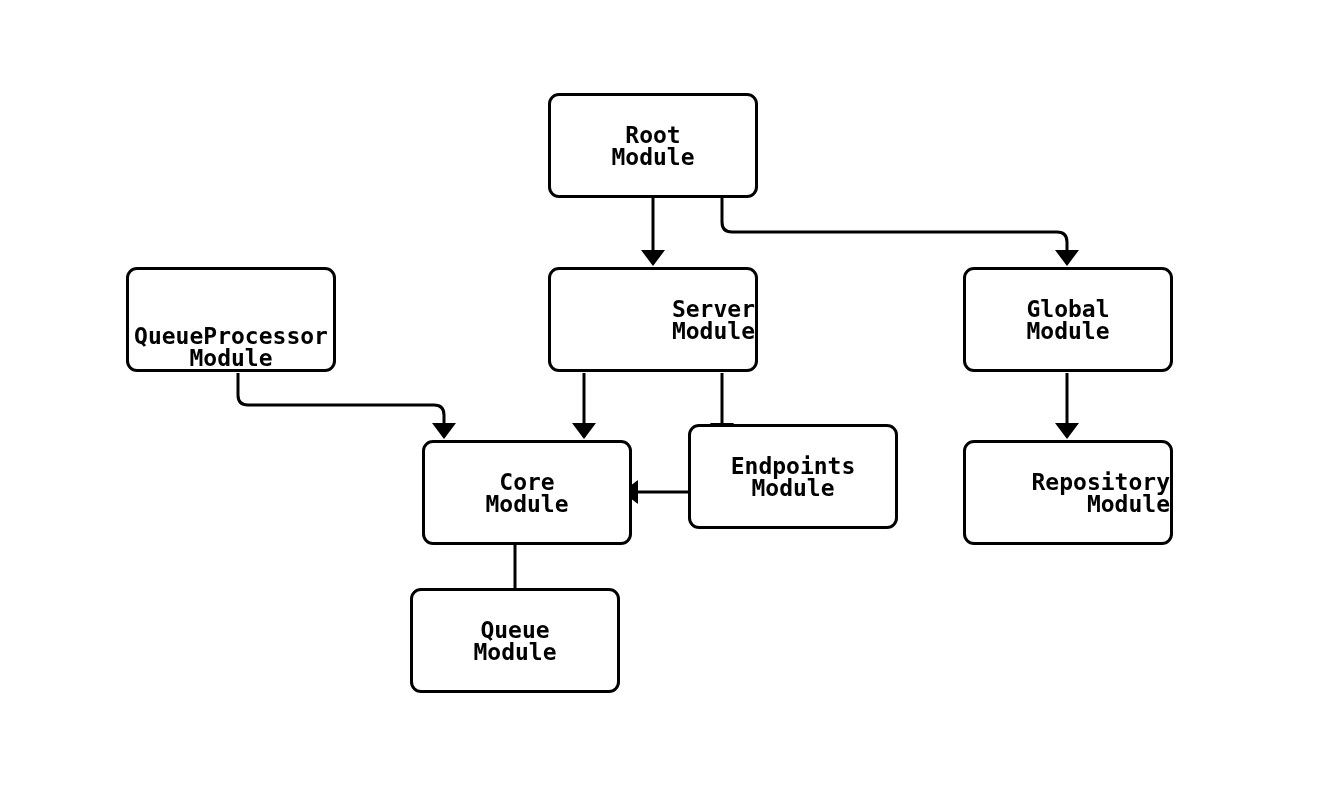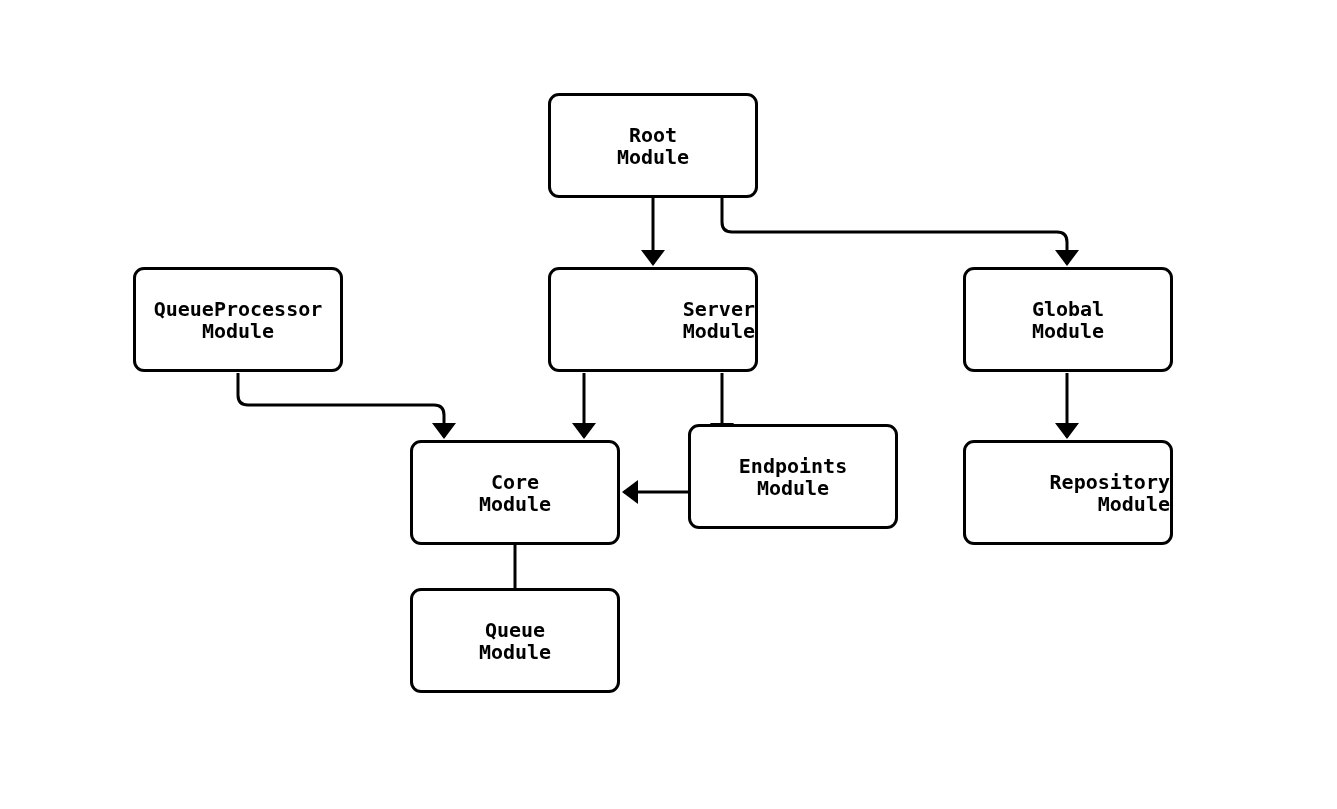--- a/index.html
+++ b/index.html
@@ -32,30 +32,30 @@
     height:105px;
     box-sizing:border-box;
     border:3px solid var(--stroke);
     border-radius:11px;
     background:var(--bg);
     display:flex;
     flex-direction:column;
     align-items:center;
     justify-content:center;
     color:var(--text);
-    font-size:20px;
+    font-size:23px;
     font-weight:bold;
     line-height:22px;
     text-align:center;
   }
   #n-root{left:548px;top:93px;}
-  #n-queueprocessor{left:133px;top:267px;}
+  #n-queueprocessor{left:126px;top:267px;justify-content:flex-end;}
   #n-server{left:548px;top:267px;align-items:flex-end;}
   #n-global{left:963px;top:267px;}
-  #n-core{left:410px;top:440px;}
+  #n-core{left:422px;top:440px;}
   #n-endpoints{left:688px;top:424px;}
   #n-repository{left:963px;top:440px;align-items:flex-end;}
   #n-queue{left:410px;top:588px;text-align:center;}
 </style>
 </head>
 <body>
 
 <div id="canvas">
 
   <svg id="edge-layer" viewBox="0 0 1337 809" xmlns="http://www.w3.org/2000/svg">

